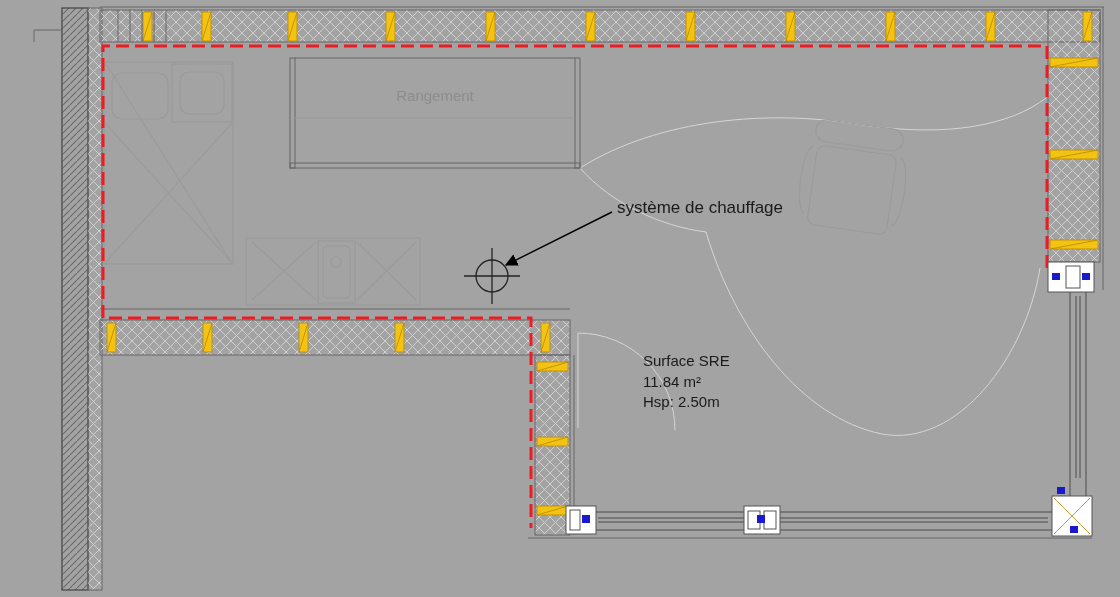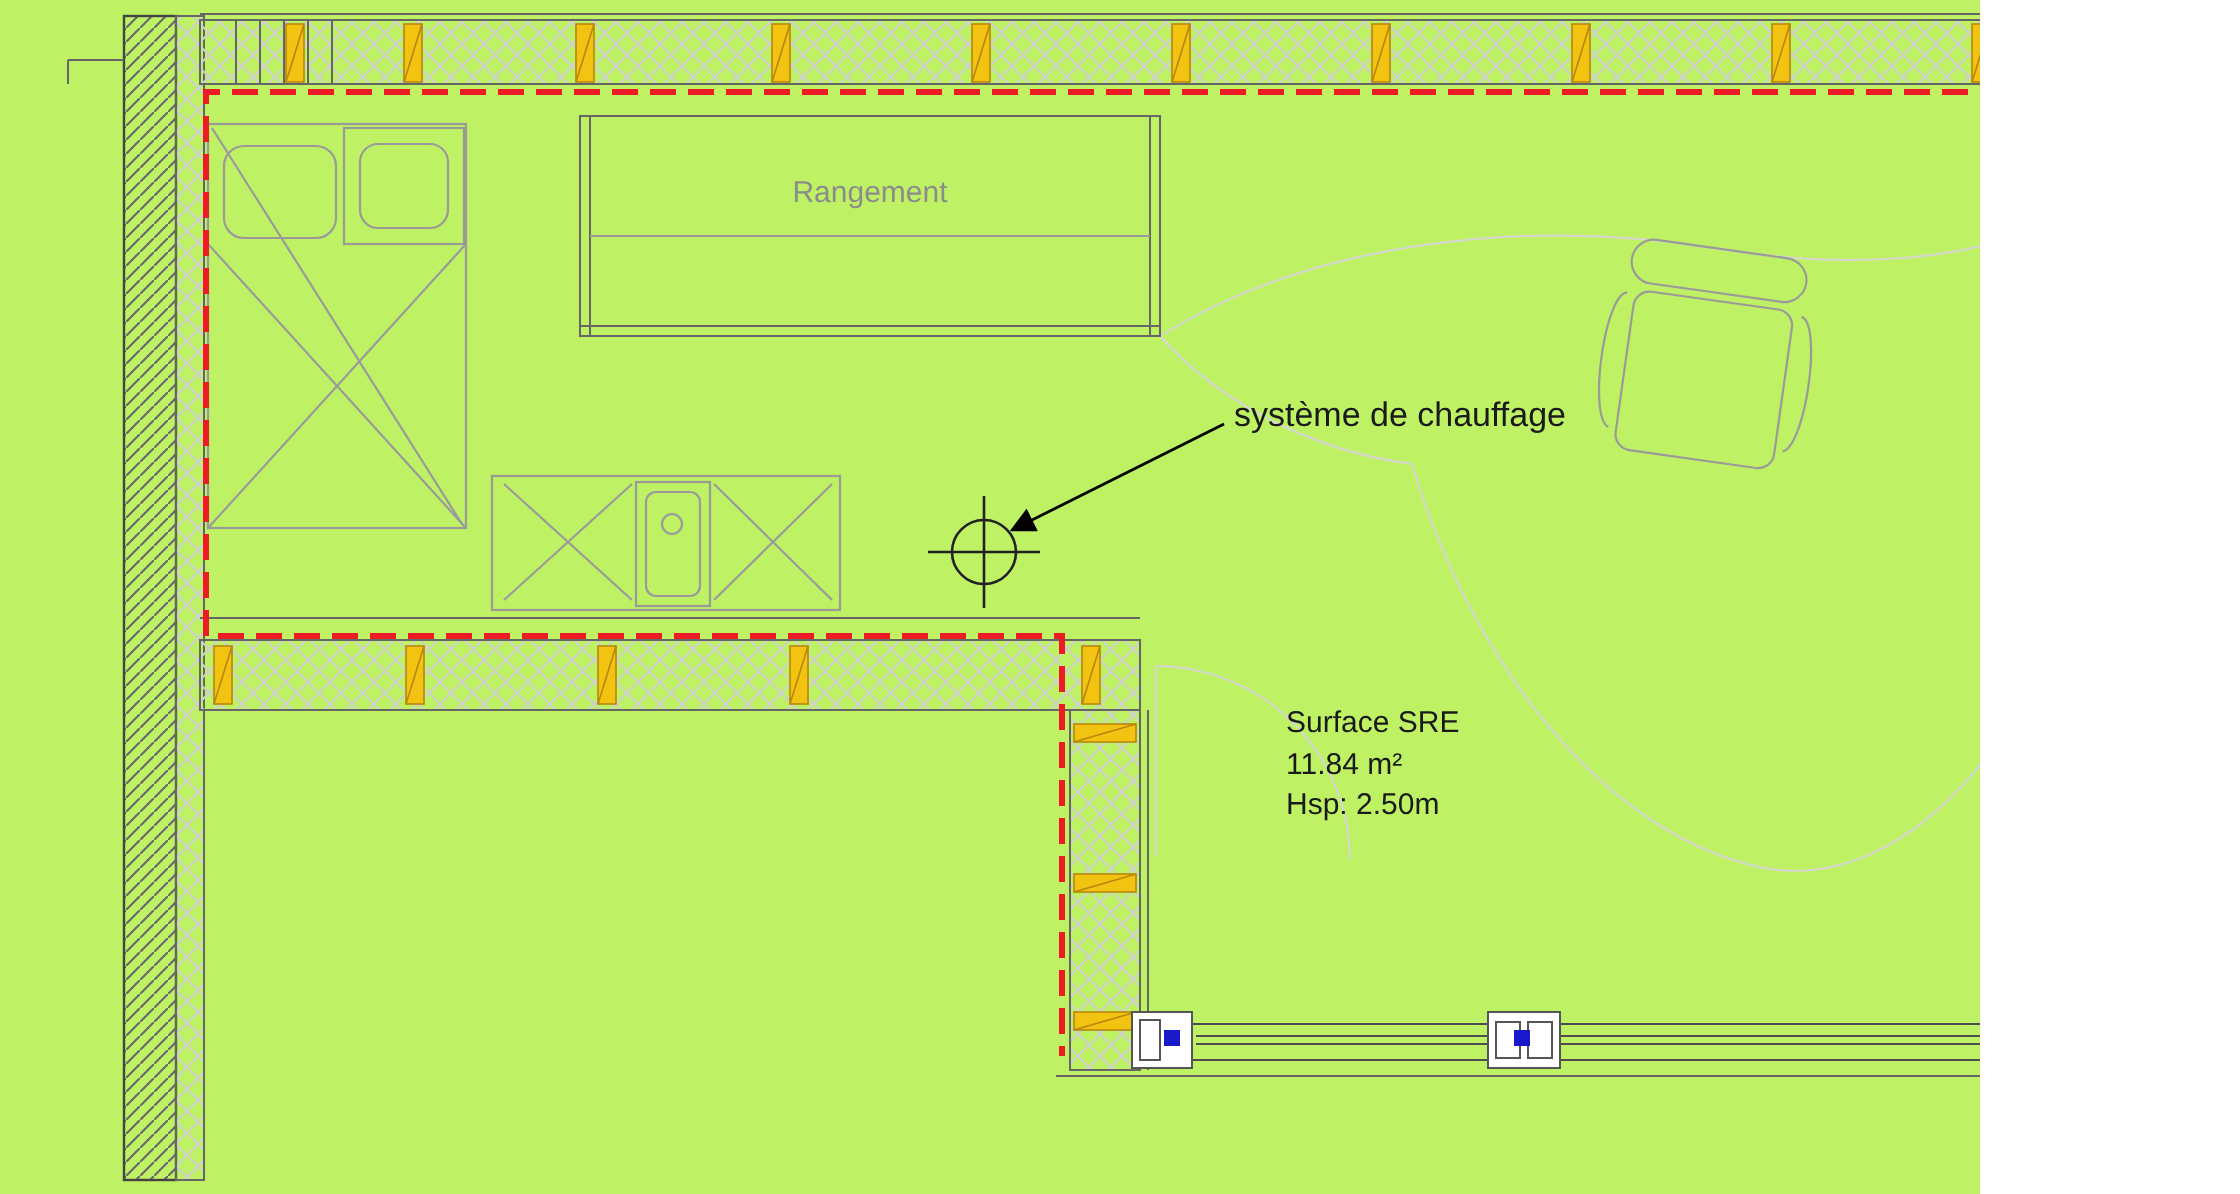--- a/index.html
+++ b/index.html
@@ -7,21 +7,21 @@
     --stud-yellow:#f2c411;
     --stud-edge:#b8860b;
     --accent-blue:#1a1acc;
     --wall-line:#666666;
     --furniture-line:#9a9a9a;
     --insulation-line:#cfcfcf;
     --text-gray:#8c8c8c;
     --text-black:#1a1a1a;
   }
   html,body{margin:0;padding:0;background:#ffffff;}
-  .canvas{width:990px;height:597px;position:relative;background:#bef264;overflow:hidden;}
+  .canvas{width:1120px;height:597px;position:relative;background:#a3a3a3;overflow:hidden;}
   svg{display:block;}
   text{font-family:"Liberation Sans","DejaVu Sans",sans-serif;}
   .wall{fill:url(#insul);stroke:var(--wall-line);stroke-width:1;}
   .hatchwall{fill:url(#hatch);stroke:#444;stroke-width:1.2;}
   .thin{stroke:var(--wall-line);stroke-width:1;fill:none;}
   .furn{stroke:var(--furniture-line);stroke-width:1.1;fill:none;}
   .curve{stroke:#d6d6d6;stroke-width:1;fill:none;}
   .red-dash{stroke:var(--envelope-red);stroke-width:3;fill:none;stroke-dasharray:13 6;}
   .stud{fill:var(--stud-yellow);stroke:var(--stud-edge);stroke-width:0.8;}
   .stud-d{stroke:var(--stud-edge);stroke-width:0.8;}

